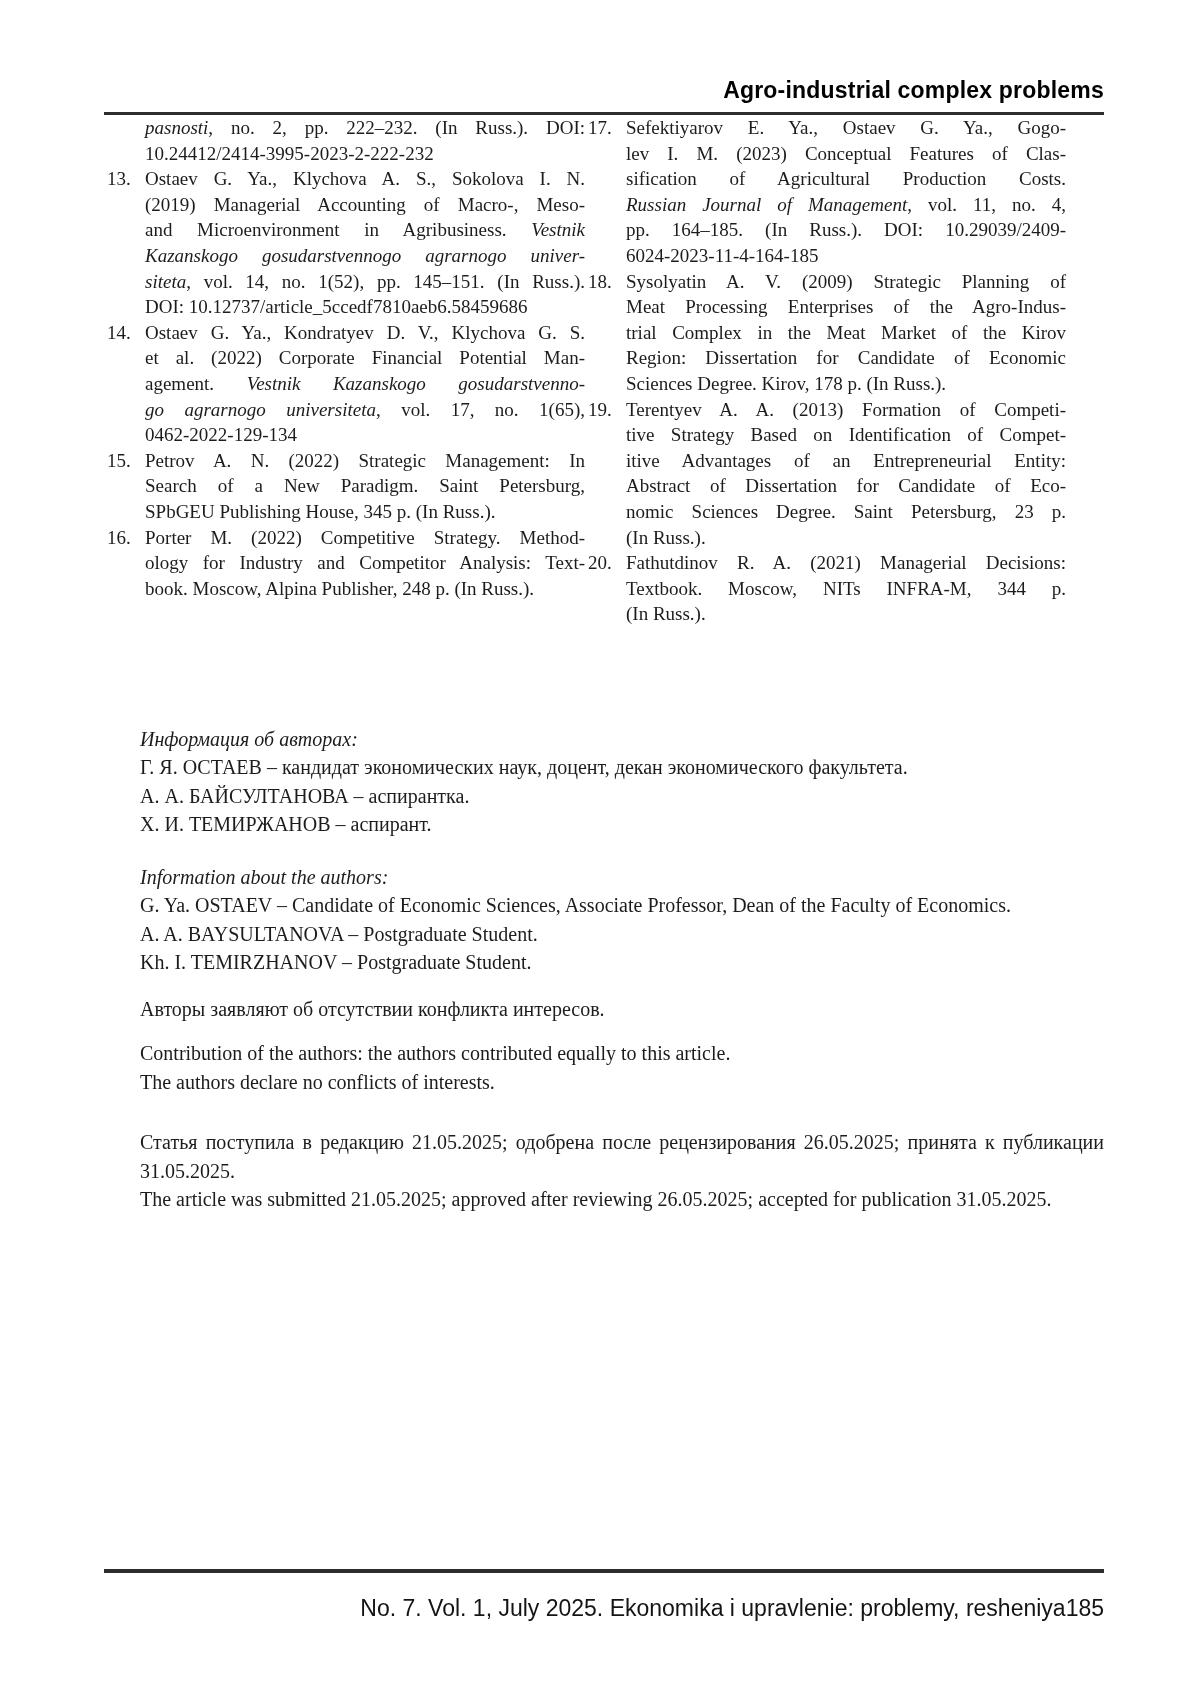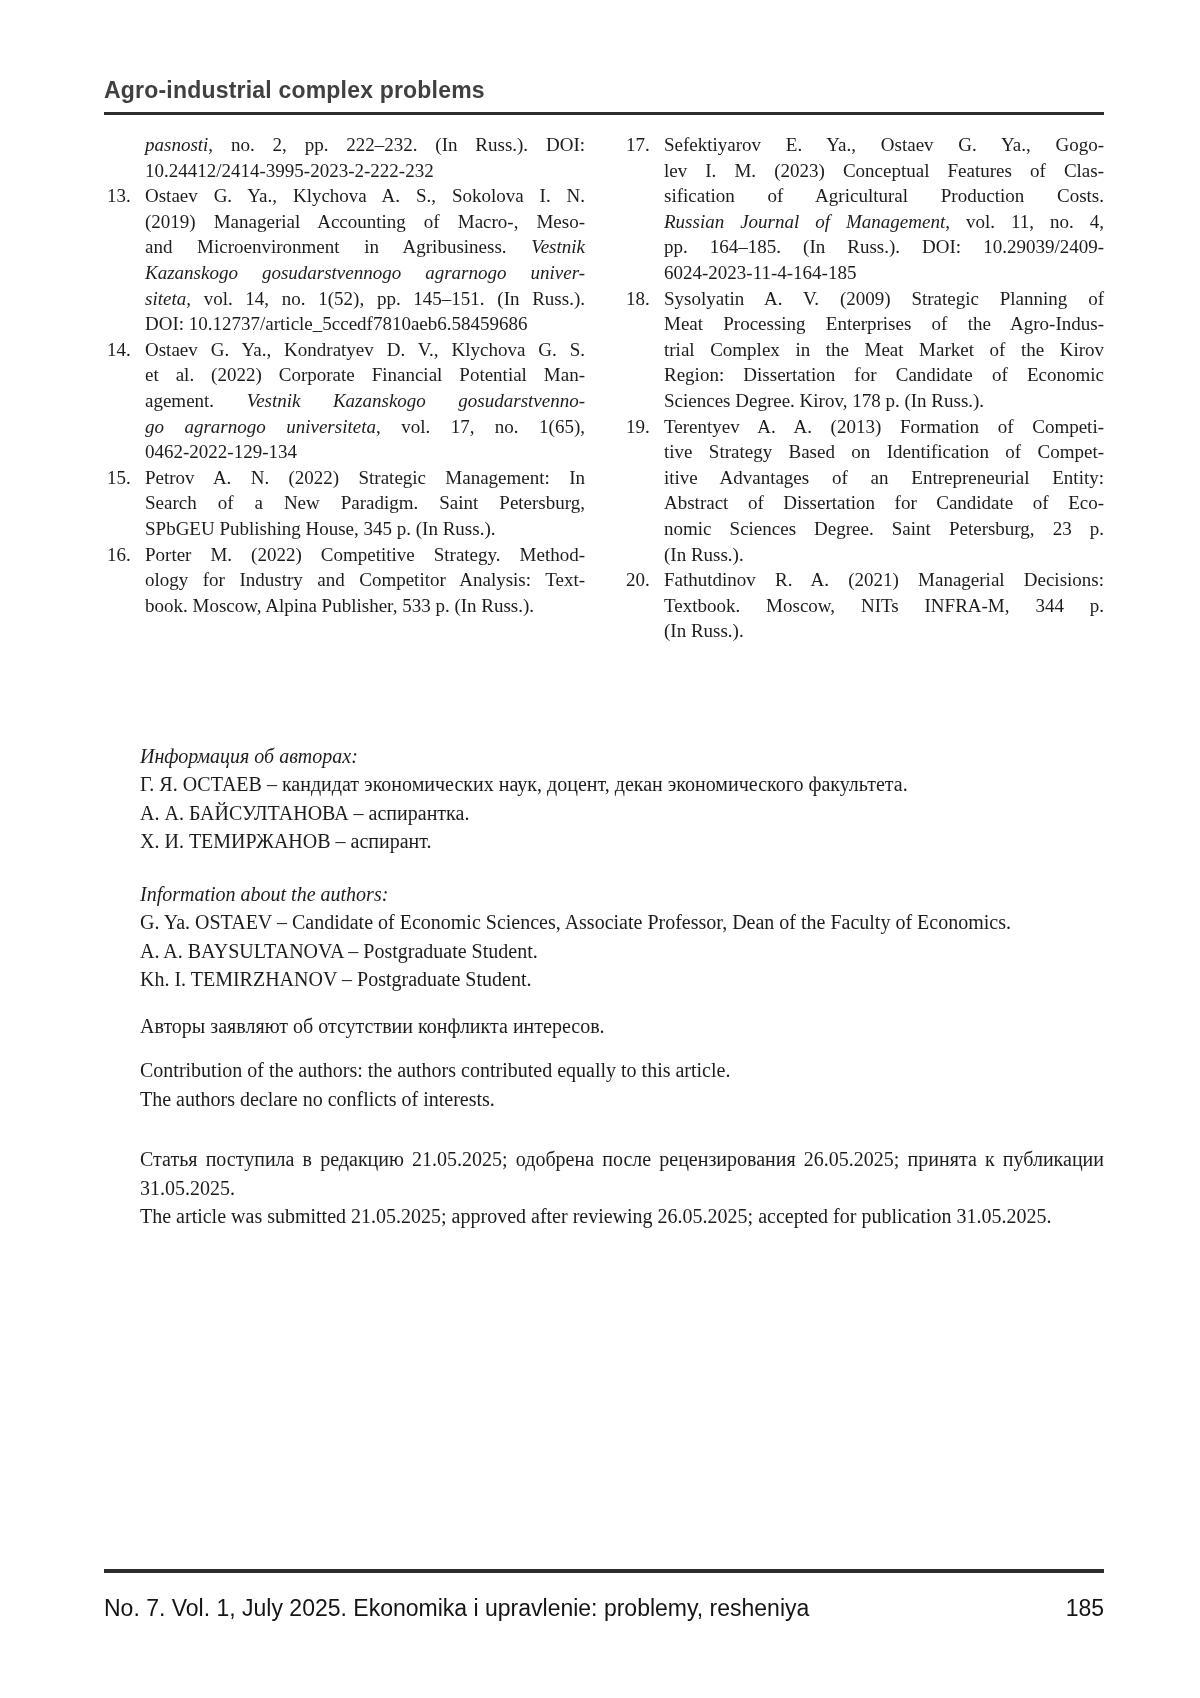--- a/index.html
+++ b/index.html
@@ -7,30 +7,31 @@
     position:relative;
     width:1200px;height:1698px;
     background:#ffffff;
     font-family:"Liberation Serif", serif;
     color:#1e1e1e;
     overflow:hidden;
   }
   .content{position:absolute;left:104px;top:0;width:1000px;}
   .running-head{
     margin-top:78px;
+    text-align:right;
     font-family:"Liberation Sans", sans-serif;
     font-weight:bold;
     font-size:23px;
     line-height:24px;
-    color:#404040;
+    color:#000000;
     letter-spacing:.2px;
   }
   .head-rule{margin-top:10px;height:3px;background:#2d2d2d;}
   
-  .refs{margin-top:17px;display:flex;gap:38px;font-size:19px;line-height:25.6px;color:#1c1c1c;}
+  .refs{display:flex;font-size:19px;line-height:25.6px;color:#1c1c1c;}
   .col{width:481px;}
   .ref-item{display:flex;}
   .ref-num{width:41px;flex-shrink:0;padding-left:3px;box-sizing:border-box;}
   .ref-lines{flex:1;min-width:0;}
   .rline{text-align:justify;text-align-last:justify;white-space:normal;}
   .rline.last{text-align-last:left;}
   .it{font-style:italic;}
   
   .sec{padding-left:36px;font-size:20px;line-height:28.5px;color:#1c1c1c;}
   .sec-heading{font-style:italic;}
@@ -39,21 +40,21 @@
   .sec-contrib-ru{margin-top:18px;}
   .sec-contrib-en{margin-top:16px;}
   .sec-dates{margin-top:32px;}
   .tline{text-align:left;}
   .tline.jlast{text-align:justify;text-align-last:justify;}
   
   .footer{
     position:absolute;left:104px;top:1569px;width:1000px;
     border-top:4px solid #2d2d2d;
     padding-top:22px;
-    display:flex;justify-content:space-between;align-items:baseline;
+    display:flex;justify-content:flex-end;align-items:baseline;
     font-family:"Liberation Sans", sans-serif;
     font-size:23px;color:#141414;
   }
 </style>
 </head>
 <body>
 
 <div class="page">
   <div class="content">
 
@@ -96,21 +97,21 @@
               <div class="rline"><span>Petrov A. N. (2022) Strategic Management: In</span></div>
               <div class="rline"><span>Search of a New Paradigm. Saint Petersburg,</span></div>
               <div class="rline last"><span>SPbGEU Publishing House, 345 p. (In Russ.).</span></div>
             </div>
           </div>
           <div class="ref-item">
             <div class="ref-num">16.</div>
             <div class="ref-lines">
               <div class="rline"><span>Porter M. (2022) Competitive Strategy. Method-</span></div>
               <div class="rline"><span>ology for Industry and Competitor Analysis: Text-</span></div>
-              <div class="rline last"><span>book. Moscow, Alpina Publisher, 533 p. (In Russ.).</span></div>
+              <div class="rline last"><span>book. Moscow, Alpina Publisher, 248 p. (In Russ.).</span></div>
             </div>
           </div>
         </div>
       <div class="col" id="col-right">
           <div class="ref-item">
             <div class="ref-num">17.</div>
             <div class="ref-lines">
               <div class="rline"><span>Sefektiyarov E. Ya., Ostaev G. Ya., Gogo-</span></div>
               <div class="rline"><span>lev I. M. (2023) Conceptual Features of Clas-</span></div>
               <div class="rline"><span>sification of Agricultural Production Costs.</span></div>

